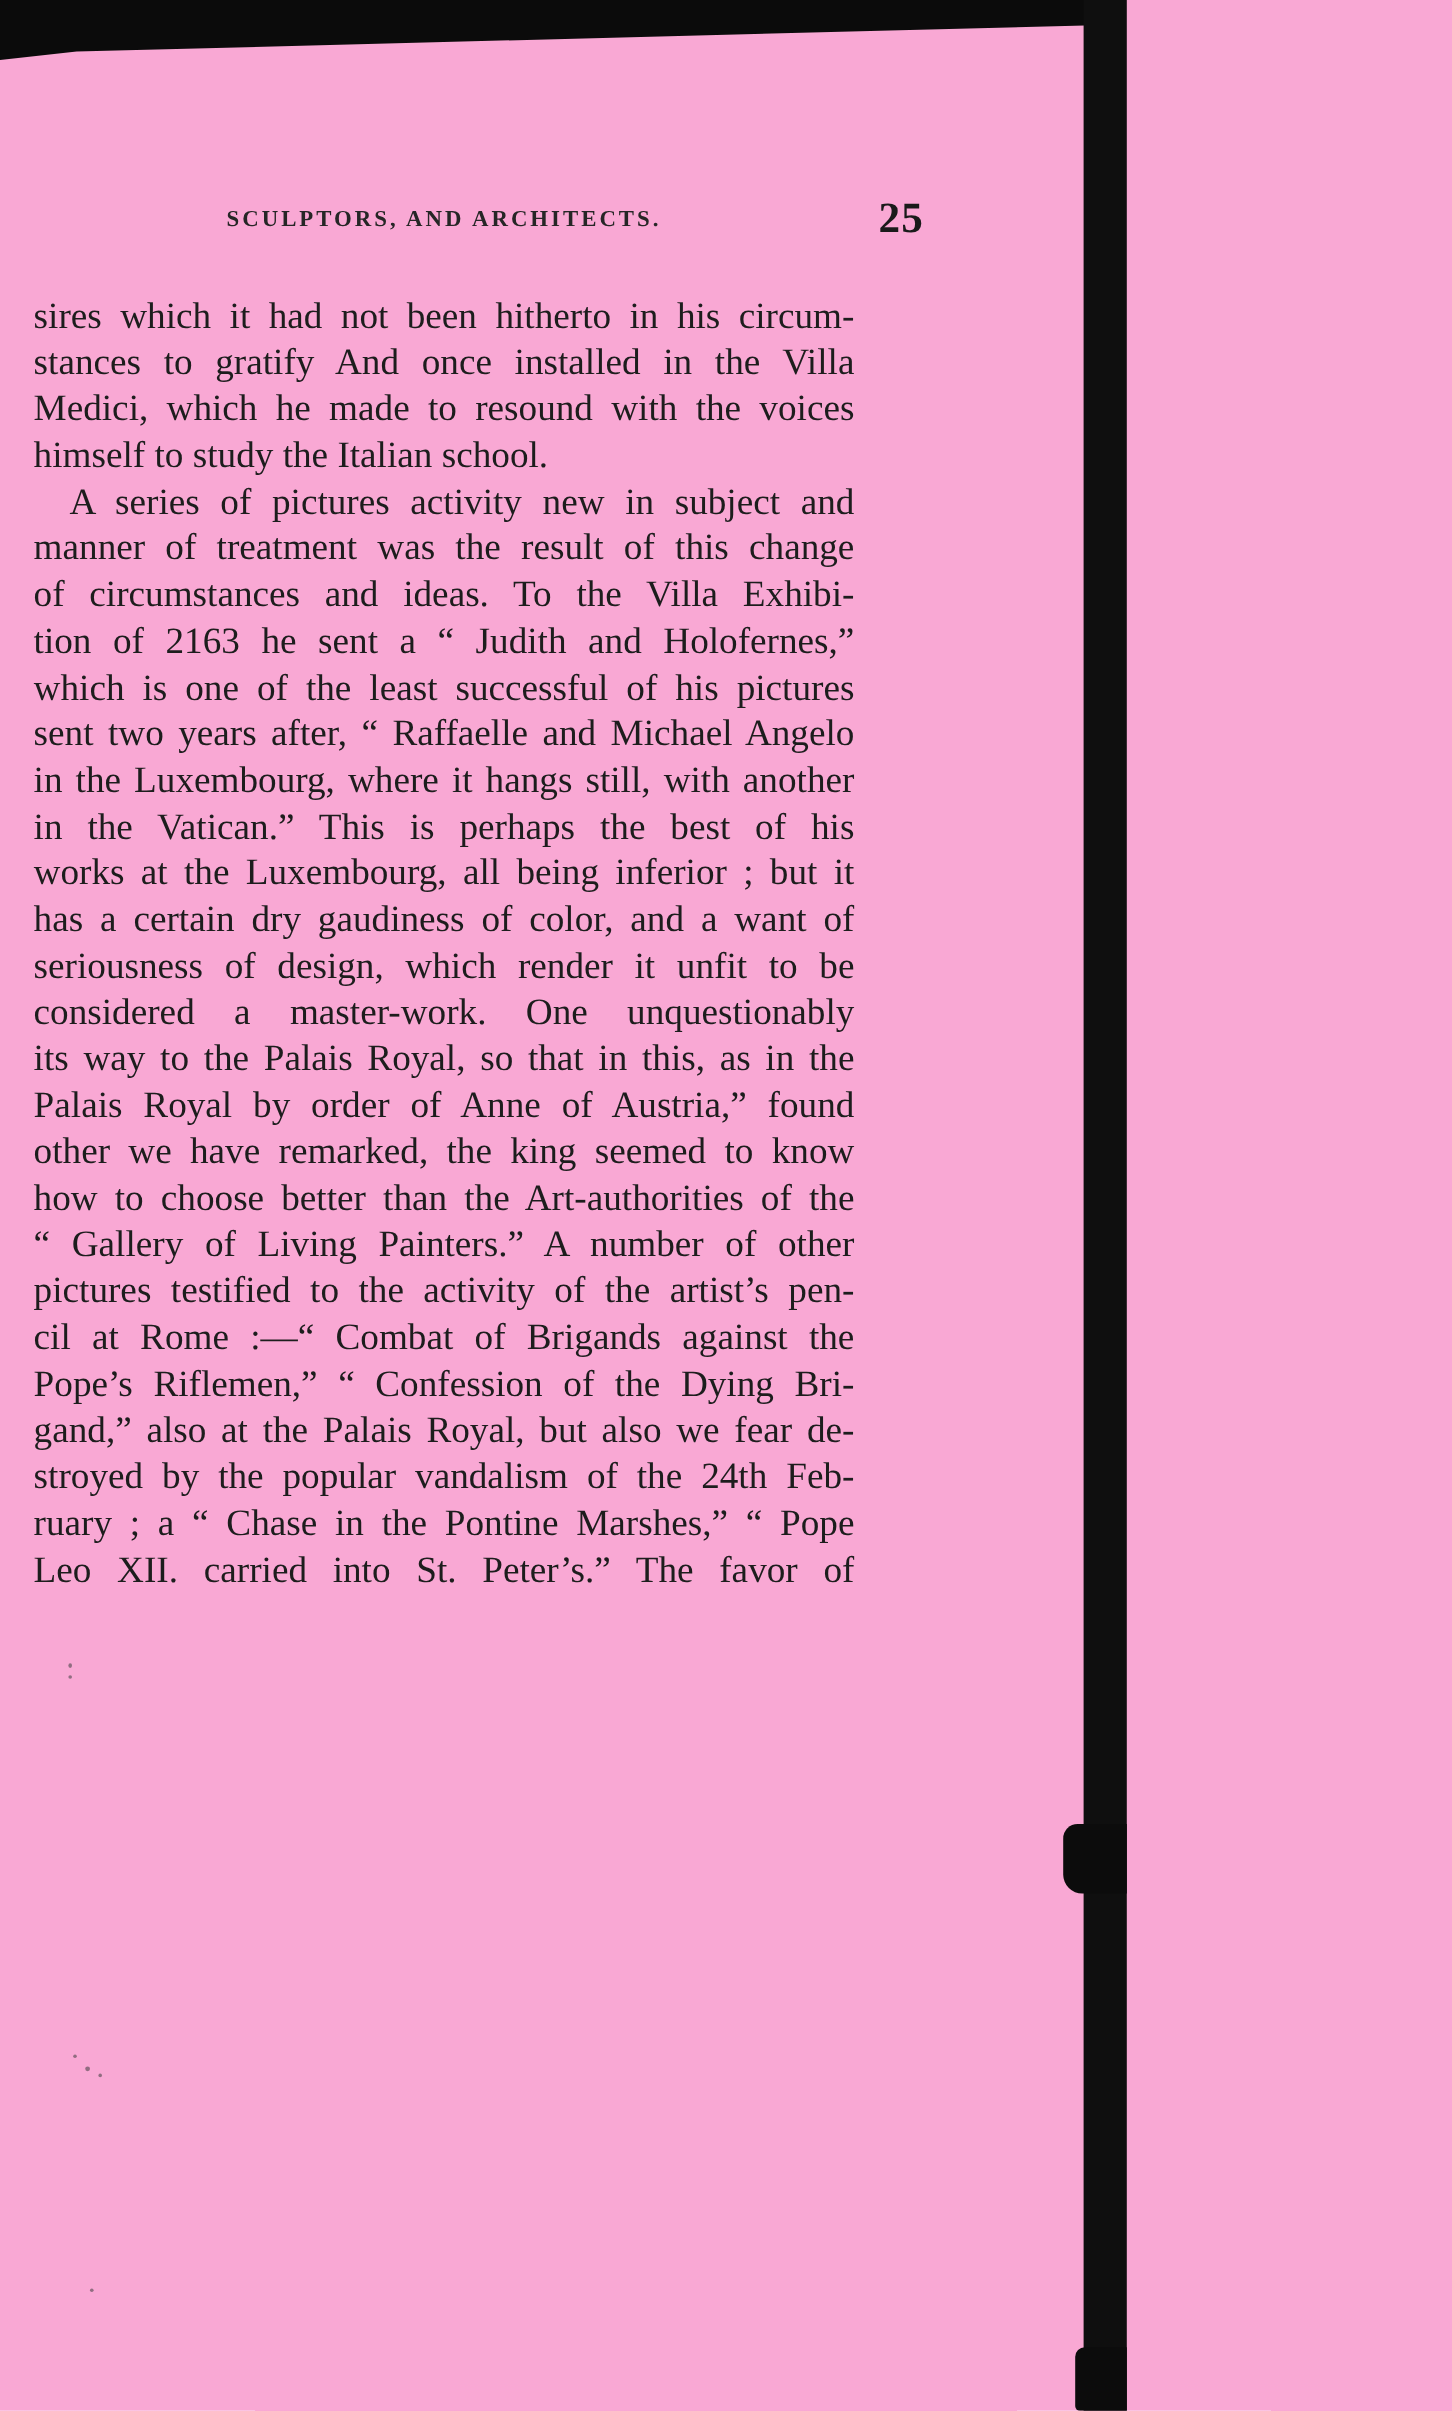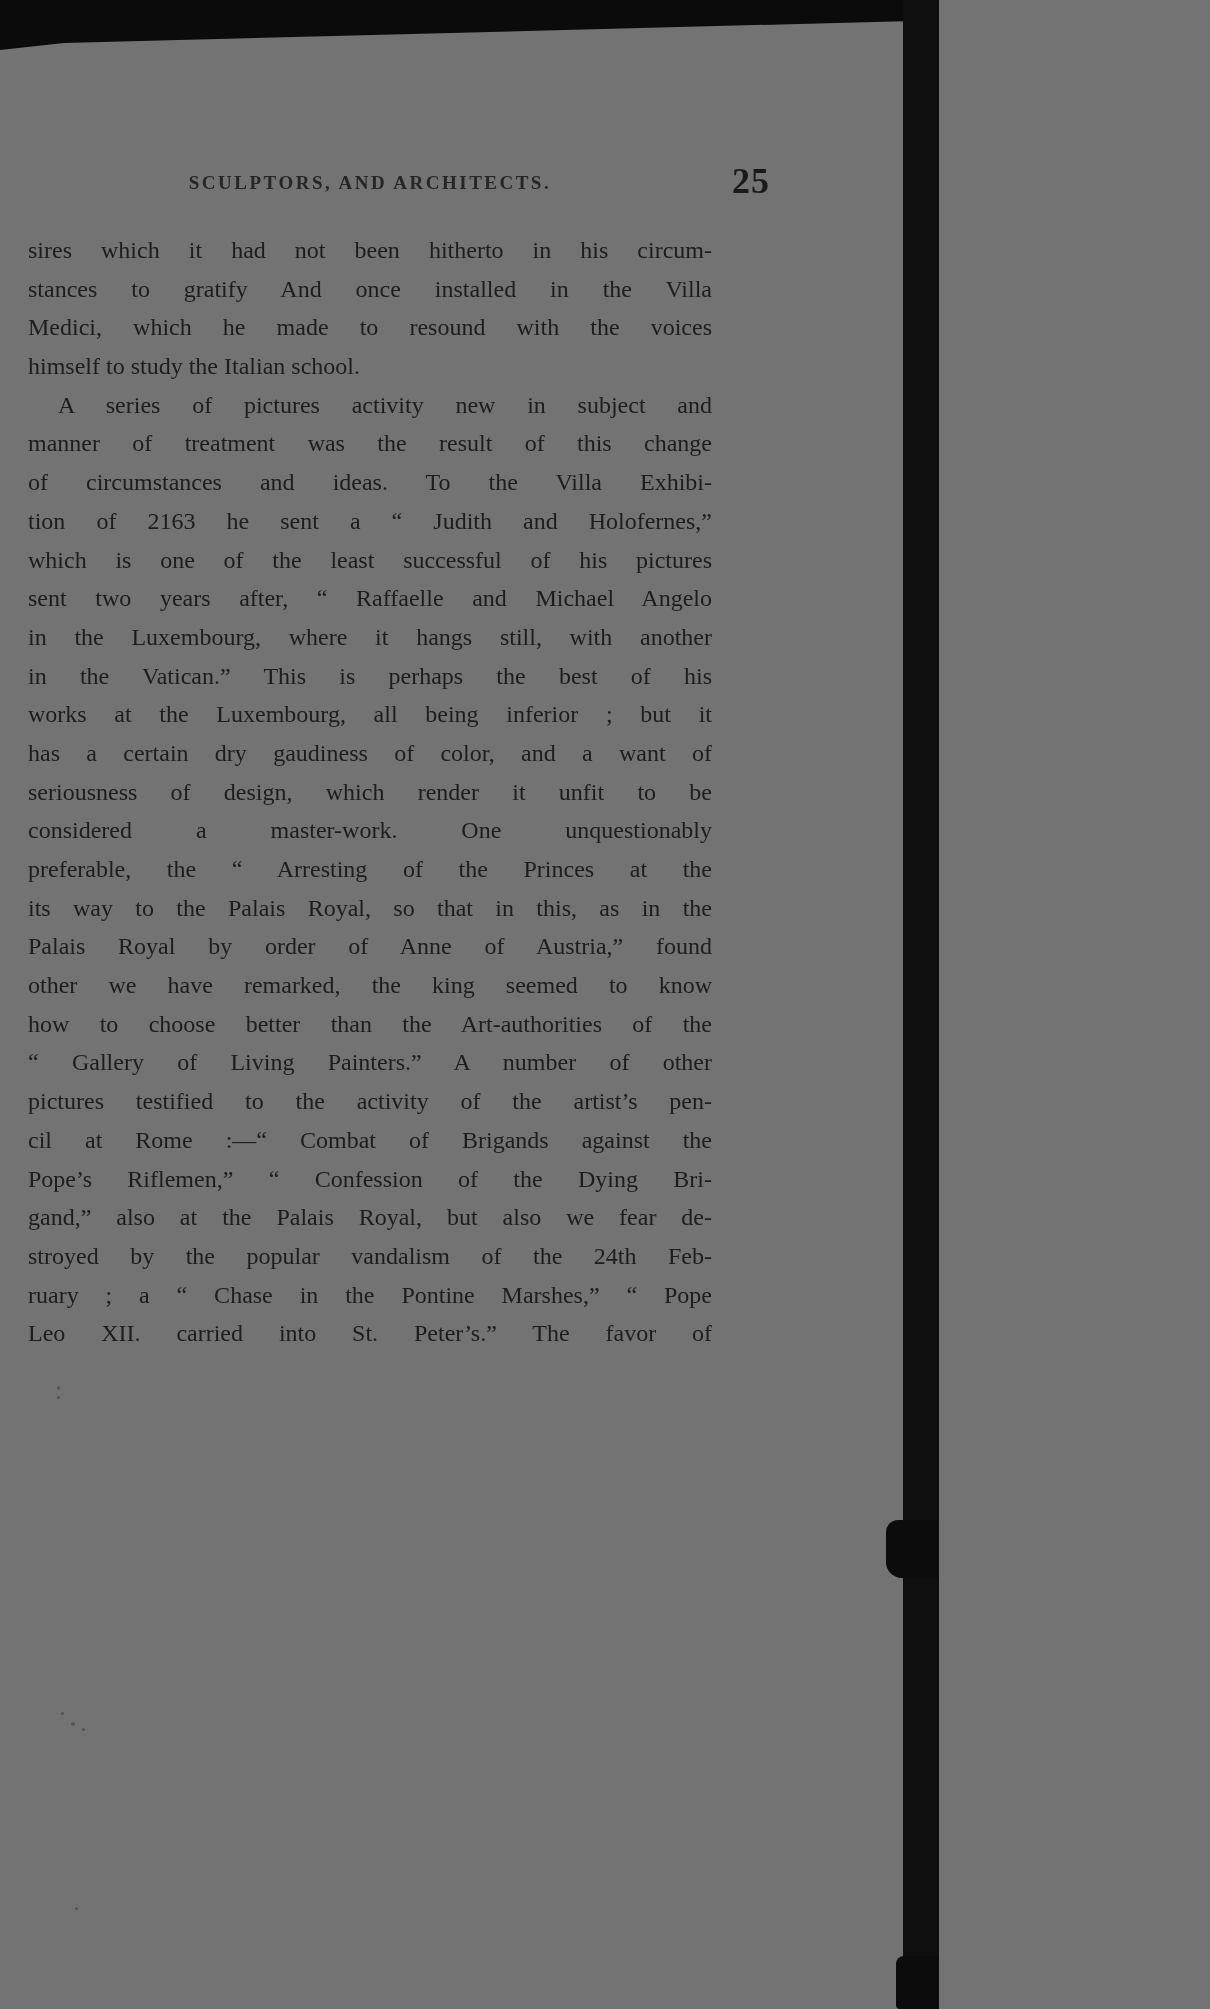--- a/index.html
+++ b/index.html
@@ -5,21 +5,21 @@
   html, body { margin:0; padding:0; }
   body {
     width:1210px; height:2009px;
     background:#ffffff;
     font-family:"Liberation Serif", serif;
     position:relative;
     overflow:hidden;
   }
   .scan-page {
     position:absolute; inset:0;
-    background:#737373;
+    background:#f9a8d4;
   }
   
   .top-edge {
     position:absolute; left:0; top:0;
     width:912px; height:50px;
     background:#0b0b0b;
     clip-path: polygon(0 0, 100% 0, 100% 42%, 7% 86%, 0 100%);
   }
   
   .right-band {
@@ -50,22 +50,22 @@
     color:#262626;
     font-weight:600;
   }
   .page-number {
     position:absolute; left:732px; top:160px;
     font-size:36px; font-weight:bold; color:#1a1a1a;
     letter-spacing:1px;
   }
   
   .body-text {
-    position:absolute; left:28px; top:231px; width:684px;
-    font-size:24px;
+    position:absolute; left:28px; top:244px; width:684px;
+    font-size:31px;
     color:#1d1d1d;
   }
   .line {
     height:38.7px;
     line-height:38.7px;
     text-align:justify;
     text-align-last:justify;
     overflow:hidden;
     white-space:nowrap; 
   }
@@ -111,21 +111,20 @@
     <div class="line">of circumstances and ideas.  To the Villa Exhibi-</div>
     <div class="line">tion of 2163 he sent a “ Judith and Holofernes,”</div>
     <div class="line">which is one of the least successful of his pictures</div>
     <div class="line">sent two years after, “ Raffaelle and Michael Angelo</div>
     <div class="line">in the Luxembourg, where it hangs still, with another</div>
     <div class="line">in the Vatican.”   This is perhaps the best of his</div>
     <div class="line">works at the Luxembourg, all being inferior ; but it</div>
     <div class="line">has a certain dry gaudiness of color, and a want of</div>
     <div class="line">seriousness of design, which render it unfit to be</div>
     <div class="line">considered a master-work.   One unquestionably</div>
-    <div class="line">preferable, the “ Arresting of the Princes at the</div>
     <div class="line">its way to the Palais Royal, so that in this, as in the</div>
     <div class="line">Palais Royal by order of Anne of Austria,” found</div>
     <div class="line">other we have remarked, the king seemed to know</div>
     <div class="line">how to choose better than the Art-authorities of the</div>
     <div class="line">“ Gallery of Living Painters.”   A number of other</div>
     <div class="line">pictures testified to the activity of the artist’s pen-</div>
     <div class="line">cil at Rome :—“ Combat of Brigands against the</div>
     <div class="line">Pope’s Riflemen,” “ Confession of the Dying Bri-</div>
     <div class="line">gand,” also at the Palais Royal, but also we fear de-</div>
     <div class="line">stroyed by the popular vandalism of the 24th Feb-</div>

